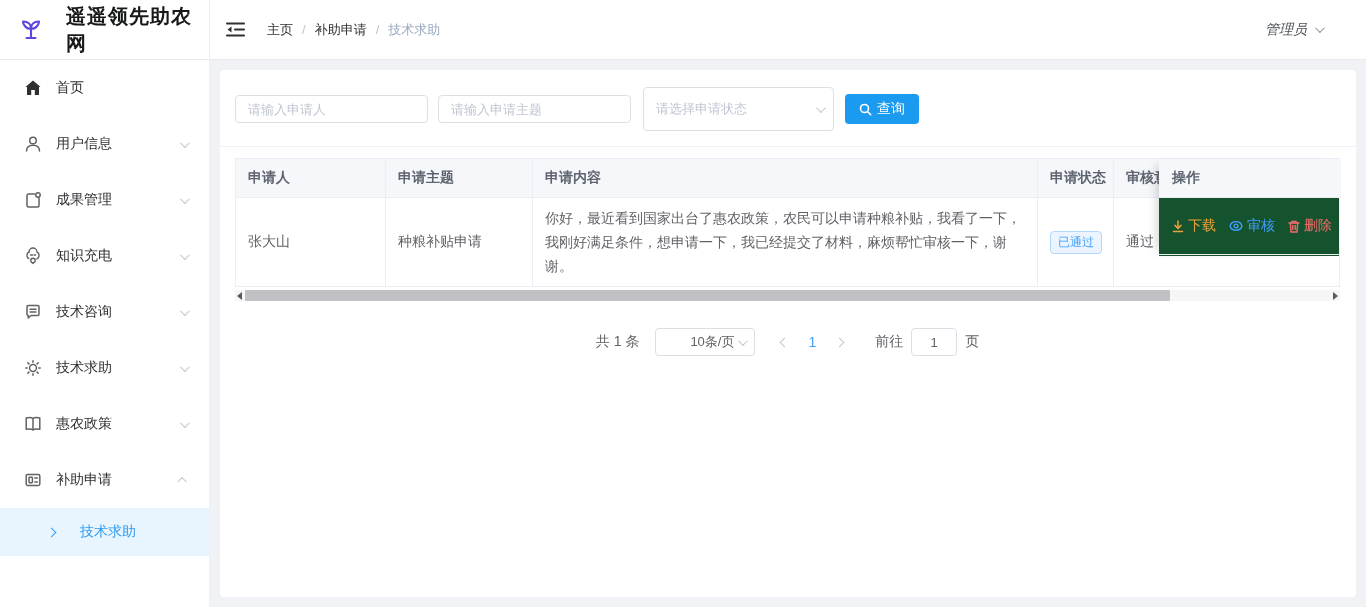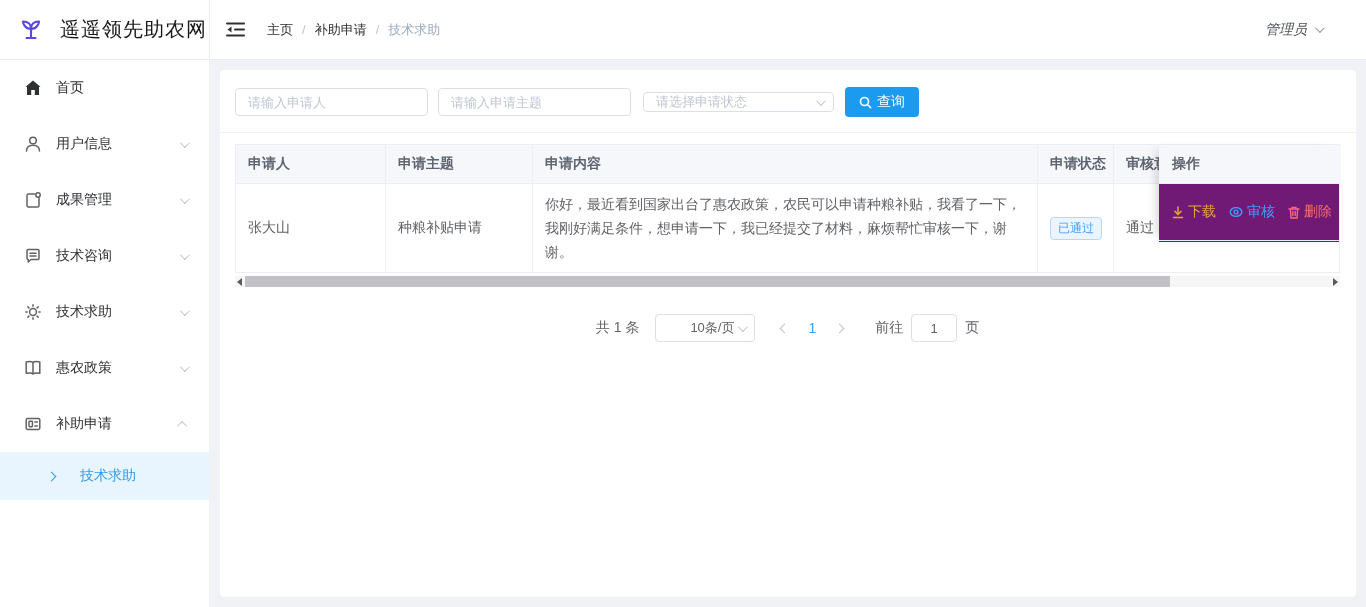--- a/index.html
+++ b/index.html
@@ -5,21 +5,21 @@
   * { margin:0; padding:0; box-sizing:border-box; }
   html,body { width:1366px; height:607px; overflow:hidden; background:#fff;
     font-family:"Liberation Sans","DejaVu Sans",sans-serif; }
   .app { position:relative; width:1366px; height:607px; }
 
   
   .header { position:absolute; top:0; left:0; right:0; height:60px; background:#fff;
     border-bottom:1px solid #e8eaef; display:flex; align-items:center; z-index:5; }
   .logo { width:210px; height:60px; display:flex; align-items:center; padding-left:18px;
     border-right:1px solid #ececf0; flex:none; cursor:pointer; }
-  .logo-text { font-size:20px; font-weight:normal; color:#17181a; margin-left:16px; letter-spacing:1px; }
+  .logo-text { font-size:20px; font-weight:bold; color:#17181a; margin-left:22px; letter-spacing:1px; }
   .hd-left { display:flex; align-items:center; padding-left:16px; flex:1; }
   .fold { cursor:pointer; margin-right:22px; display:flex; }
   .crumb { font-size:13px; display:flex; align-items:center; gap:9px; }
   .crumb .c-item { color:#303133; cursor:pointer; }
   .crumb .c-sep { color:#c0c4cc; }
   .crumb .c-last { color:#9aa9bf; }
   .hd-right { display:flex; align-items:center; padding-right:44px; cursor:pointer;font-style:italic; }
   .admin-name { font-size:14px; color:#4a4f57; margin-right:8px; }
 
   
@@ -47,21 +47,21 @@
   .main { position:absolute; top:60px; left:210px; right:0; bottom:0; background:#f0f2f5;
     padding:10px; overflow:hidden; }
   .card { background:#fff; border-radius:4px; min-height:100%; padding:17px 16px 0 15px; }
 
   
   .search-row { display:flex; align-items:center; }
   .s-input { width:193px; height:28px; border:1px solid #dcdfe6; border-radius:4px;
     padding:0 12px; font-size:13px; color:#606266; outline:none;
     font-family:"Liberation Sans","DejaVu Sans",sans-serif; margin-right:10px; }
   .s-input::placeholder { color:#bfc6d1; }
-  .s-select { width:191px; height:20px; border:1px solid #dcdfe6; border-radius:4px;
+  .s-select { width:191px; height:44px; border:1px solid #dcdfe6; border-radius:4px;
     padding:0 10px 0 12px; font-size:13px; color:#bfc6d1; display:flex; align-items:center;
     cursor:pointer; margin-left:2px; }
   .s-select span { flex:1; }
   .query-btn { width:74px; height:30px; margin-left:11px; background:#1b9bf0; border:none;
     border-radius:4px; color:#fff; font-size:14px; display:flex; align-items:center;
     justify-content:center; gap:5px; cursor:pointer;
     font-family:"Liberation Sans","DejaVu Sans",sans-serif; }
 
   .divider { border-bottom:1px solid #eef0f4; margin:15px -16px 0 -15px; }
 
@@ -75,21 +75,21 @@
     align-items:center; min-height:57px; }
   .t-cell { padding:0 12px; border-right:1px solid #ebeef5; overflow:hidden;
     white-space:nowrap; flex:none; }
   .c1 { width:150px; } .c2 { width:147px; } .c3 { width:505px; }
   .c4 { width:76px; } .c5 { width:227px; border-right:none; }
   .t-body .c3 { white-space:normal; line-height:24px; padding:8px 12px; }
   .badge { display:inline-block; padding:2px 7px; font-size:12px; color:#409eff;
     background:#ecf5ff; border:1px solid #b3d8ff; border-radius:4px; }
 
   
-  .op-col { position:absolute; top:0; right:0; width:180px; height:97px; background:#701a75;
+  .op-col { position:absolute; top:0; right:0; width:180px; height:97px; background:#14532d;
     box-shadow:-8px 0 10px -6px rgba(0,0,0,0.18); }
   .op-head { height:39px; background:#f5f7fa; border-bottom:1px solid #ebeef5;
     display:flex; align-items:center; padding-left:13px; font-weight:bold; color:#5e6470; }
   .op-body { height:57px; border-bottom:1px solid #ebeef5; display:flex; align-items:center;
     padding-left:13px; gap:13px; }
   .op-link { display:flex; align-items:center; gap:4px; font-size:14px; cursor:pointer; }
   .op-link.dl { color:#e6a23c; } .op-link.rv { color:#409eff; } .op-link.del { color:#f56c6c; }
 
   
   .hscroll { position:relative; margin-top:3px; width:1105px; height:11px; background:#f6f6f6; }
@@ -184,20 +184,33 @@
       <span class="mi-icon">
         <svg width="18" height="18" viewBox="0 0 18 18" fill="none" stroke="#606266" stroke-width="1.5" stroke-linecap="round">
           <path d="M15 7 L 15 14.5 A 1.5 1.5 0 0 1 13.5 16 L 4.5 16 A 1.5 1.5 0 0 1 3 14.5 L 3 4.5 A 1.5 1.5 0 0 1 4.5 3 L 10.5 3"></path>
           <circle cx="14" cy="4" r="2.2"></circle>
         </svg>
       </span>
       <span class="mi-label">成果管理</span>
       <i class="chev down light"></i>
     </div>
 
+    <div class="menu-item">
+      <span class="mi-icon">
+        <svg width="18" height="18" viewBox="0 0 18 18" fill="none" stroke="#606266" stroke-width="1.4" stroke-linecap="round">
+          <path d="M5 5 A 4 4 0 0 1 13 5 A 3.4 3.4 0 0 1 15 8.4 A 3.2 3.2 0 0 1 13.2 11.6 L 12.8 12"></path>
+          <path d="M5 5 A 3.4 3.4 0 0 0 3 8.4 A 3.2 3.2 0 0 0 4.8 11.6"></path>
+          <path d="M6.5 8 L 11.5 8" stroke-dasharray="2 1.6"></path>
+          <circle cx="9" cy="13.5" r="2.2"></circle>
+          <path d="M9 15.7 L 9 16.6"></path>
+        </svg>
+      </span>
+      <span class="mi-label">知识充电</span>
+      <i class="chev down light"></i>
+    </div>
 
     <div class="menu-item">
       <span class="mi-icon">
         <svg width="18" height="18" viewBox="0 0 18 18" fill="none" stroke="#606266" stroke-width="1.5" stroke-linecap="round" stroke-linejoin="round">
           <path d="M3 3.8 A 1.3 1.3 0 0 1 4.3 2.5 L 13.7 2.5 A 1.3 1.3 0 0 1 15 3.8 L 15 11.2 A 1.3 1.3 0 0 1 13.7 12.5 L 7 12.5 L 4.2 15 L 4.2 12.5 L 4.3 12.5 A 1.3 1.3 0 0 1 3 11.2 Z"></path>
           <path d="M6 6.2 L 12 6.2"></path>
           <path d="M6 9 L 12 9"></path>
         </svg>
       </span>
       <span class="mi-label">技术咨询</span>

